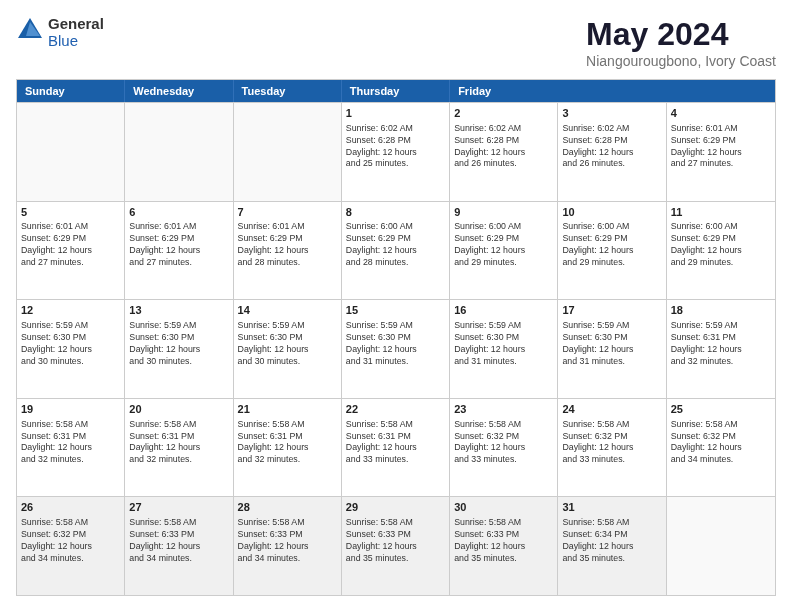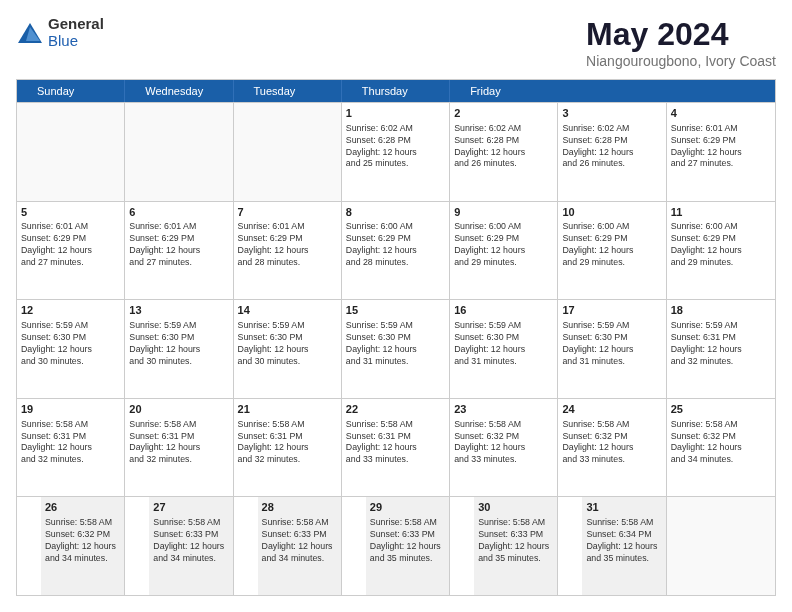--- a/index.html
+++ b/index.html
@@ -18,21 +18,21 @@
       flex-direction: column;
     }
     .header {
       display: flex;
       justify-content: space-between;
       align-items: flex-start;
       margin-bottom: 10px;
     }
     .logo {
       display: flex;
-      align-items: flex-end;
+      align-items: flex-start;
       gap: 4px;
     }
     .logo-text {
       display: flex;
       flex-direction: column;
       line-height: 1.1;
     }
     .logo-general {
       font-size: 15px;
       font-weight: bold;
@@ -65,22 +65,22 @@
       border: 1px solid #ccc;
     }
     .cal-head-row {
       display: grid;
       grid-template-columns: repeat(7, 1fr);
       background: #1a5fa8;
     }
     .cal-head-cell {
       color: #fff;
       font-size: 11px;
-      font-weight: normal;
-      padding: 5px 20px;
+      font-weight: bold;
+      padding: 5px 8px;
       text-align: left;
       border-right: 1px solid #3070b8;
     }
     .cal-head-cell:last-child { border-right: none; }
     .cal-body {
       flex: 1;
       display: flex;
       flex-direction: column;
     }
     .cal-row {
@@ -93,21 +93,21 @@
       border-right: 1px solid #ccc;
       padding: 3px 4px;
       font-size: 9.2px;
       color: #222;
       vertical-align: top;
       line-height: 1.35;
       background: #fff;
     }
     .cal-cell:last-child { border-right: none; }
     .cal-cell.empty { background: #f9f9f9; }
-    .cal-cell.shaded { background: #f0f0f0; margin-left: 24px; }
+    .cal-cell.shaded { background: #f0f0f0; }
     .day-num {
       font-size: 11px;
       font-weight: bold;
       color: #222;
       display: block;
       margin-bottom: 2px;
     }
     .cell-text {
       font-size: 8.8px;
       color: #333;

